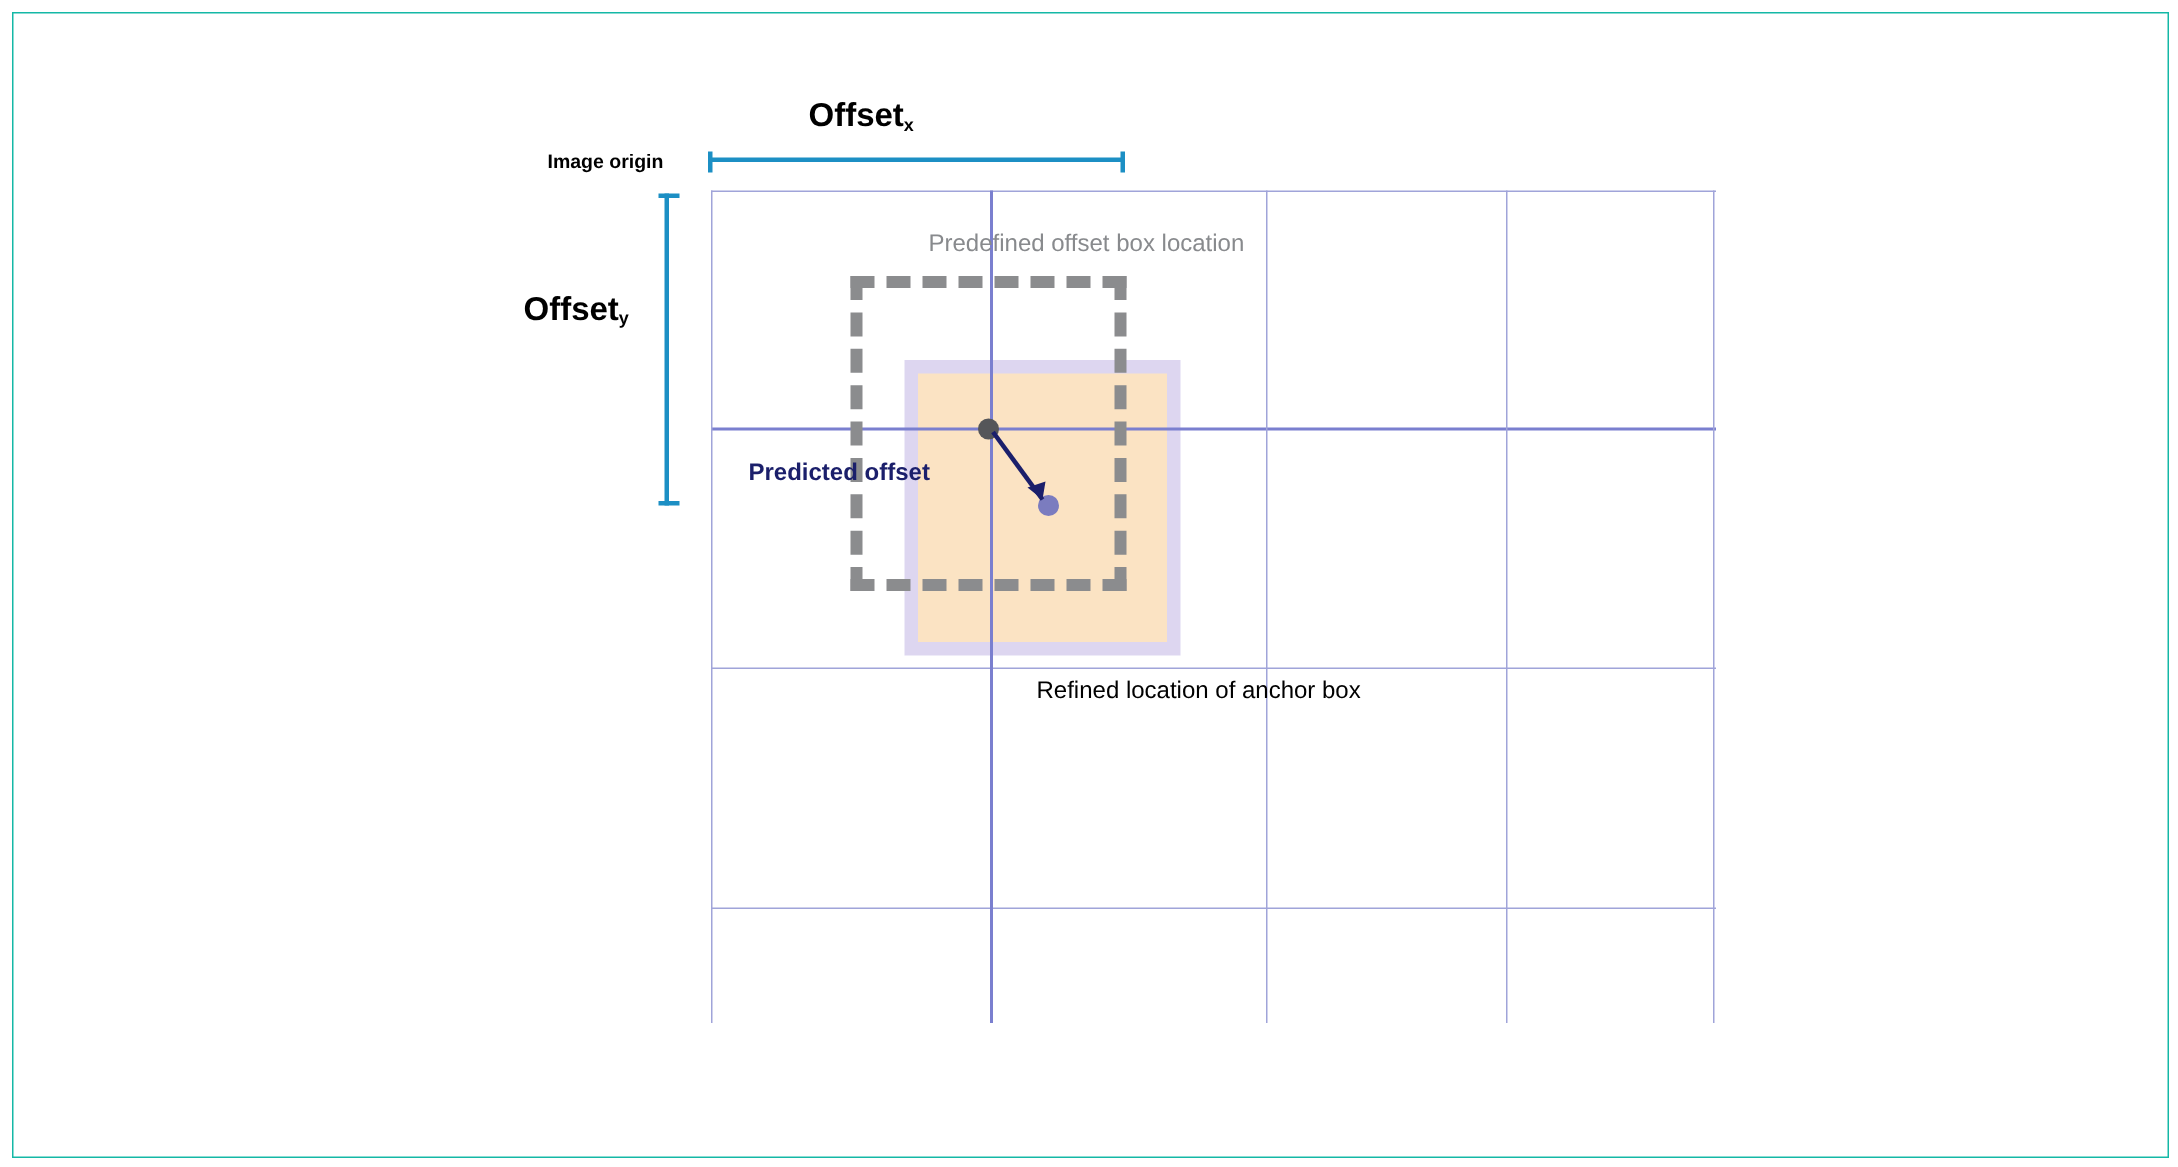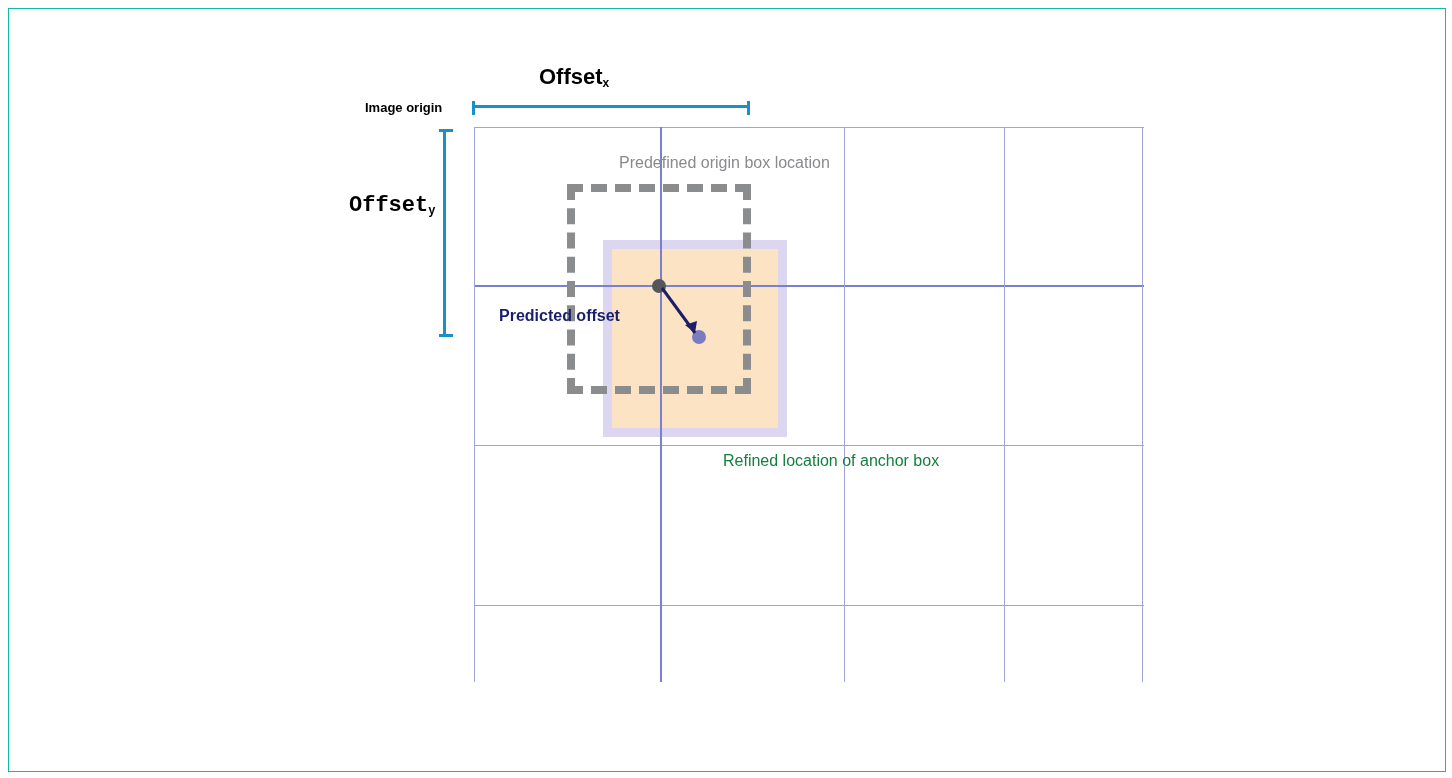--- a/index.html
+++ b/index.html
@@ -37,43 +37,42 @@
       top: 91px;
       font-size: 13px;
       font-weight: bold;
       text-align: right;
     }
     .offset-y {
       left: 340px;
       top: 184px;
       font-size: 22px;
       font-weight: 600;
-      font-family: Liberation Mono, monospace;
     }
     .offset-y .sub { font-size: 12px; font-weight: bold; vertical-align: baseline; position: relative; top: 3px; }
     .anchor-label {
       left: 610px;
       top: 145px;
       font-size: 16px;
       color: #888a8d;
       font-weight: 500;
     }
     .predicted-offset {
       left: 490px;
       top: 298px;
       font-size: 16px;
       color: #1b1f6b;
       font-weight: 600;
       text-align: center;
     }
     .refined-label {
-      left: 714px;
+      left: 682px;
       top: 443px;
       font-size: 16px;
-      color: #15803d;
+      color: #000000;
       font-weight: 500;
     }
 
     
     .bracket-h {
       position: absolute;
       border-top: 3px solid #1c8fc4;
     }
     .bracket-h::before, .bracket-h::after {
       content: "";
@@ -204,17 +203,17 @@
   <div class="bracket-h" style="left:463px; top:96px; width:278px;"></div>
   <div class="bracket-v" style="left:434px; top:120px; height:208px;"></div>
 
   <div class="label offset-x">
     <span>Offset</span><span class="sub">x</span>
   </div>
   <div class="label image-origin">Image origin</div>
   <div class="label offset-y">
     <span>Offset</span><span class="sub">y</span>
   </div>
-  <div class="label anchor-label">Predefined origin box location</div>
+  <div class="label anchor-label">Predefined offset box location</div>
   <div class="label predicted-offset">Predicted offset</div>
   <div class="label refined-label">Refined location of anchor box</div>
 
 </div>
 
 </body></html>

